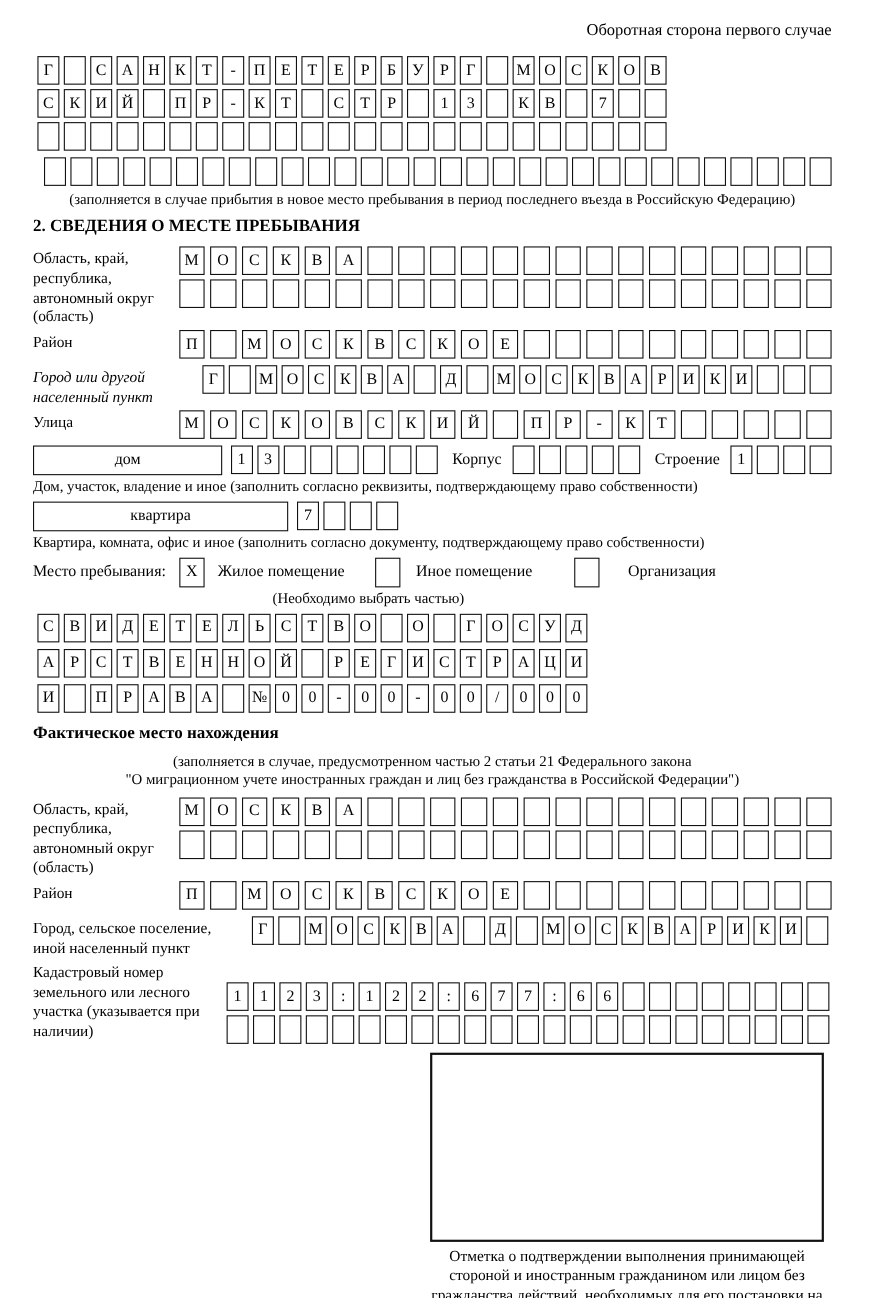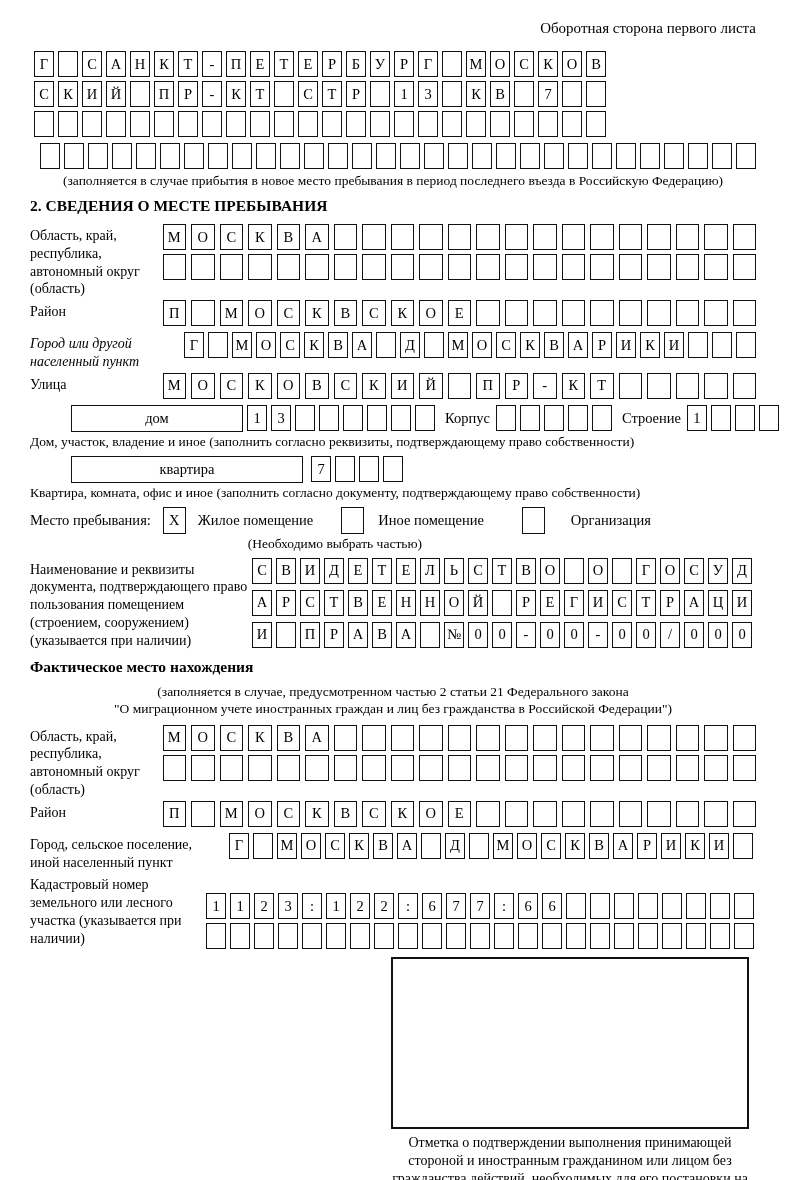--- a/index.html
+++ b/index.html
@@ -19,21 +19,21 @@
   }
   .cell.sm{width:20px;margin-left:4px;}
   .cell.md{width:23.5px;margin-left:5px;}
   
   .field{display:flex;margin-bottom:2px;}
   .flabel{flex:1;font-size:14px;line-height:1.27;padding-top:3px;}
   .fcells{flex:none;}
   .note-c{text-align:center;font-size:13.5px;margin:1px 0 8px;}
   .title-c{text-align:left;font-size:15.5px;font-weight:bold;margin:2px 0 9px;}
   
-  .dom-row{display:flex;align-items:center;justify-content:space-between;margin-bottom:2px;margin-left:41px;}
+  .dom-row{display:flex;align-items:center;justify-content:space-between;margin-bottom:2px;}
   .wide-box{box-sizing:border-box;border:1.8px solid #111;height:27px;display:flex;align-items:center;justify-content:center;font-size:14.5px;flex:none;}
   .dom-box{width:172px;}
   .kv-box{width:232px;}
   .inline-cells{display:flex;flex:none;}
   .mini-label{font-size:14.5px;flex:none;margin-left:10px;margin-right:2px;}
   .caption{font-size:13.5px;margin:1px 0 6px;}
   
   .chk-row{display:flex;align-items:center;margin:4px 0 2px;}
   .chk-label{font-size:14.5px;}
   .chk-box{box-sizing:border-box;border:1.8px solid #111;width:23px;height:27px;display:inline-flex;align-items:center;justify-content:center;font-size:14.5px;flex:none;}
@@ -44,21 +44,21 @@
   .stamp-cap{font-size:14px;line-height:1.27;text-align:center;margin-top:5px;}
   .doc-field{margin-top:4px;margin-bottom:2px;}
   .fact-note{text-align:center;font-size:13.5px;line-height:1.3;}
   .fact-notes{margin-bottom:7px;}
 </style>
 </head>
 <body>
 
 <div class="page">
 
-  <div class="hdr-note">Оборотная сторона первого листа</div>
+  <div class="hdr-note">Оборотная сторона первого случае</div>
 
   <div class="field">
     <div class="fcells">
       <div class="grid-row">
           <div class="cell sm">Г</div>
           <div class="cell sm"></div>
           <div class="cell sm">С</div>
           <div class="cell sm">А</div>
           <div class="cell sm">Н</div>
           <div class="cell sm">К</div>
@@ -359,21 +359,20 @@
     <span class="chk-box" style="margin-left:12px;">X</span>
     <span class="chk-label" style="margin-left:12px;">Жилое помещение</span>
     <span class="chk-box" style="margin-left:28px;"></span>
     <span class="chk-label" style="margin-left:14px;">Иное помещение</span>
     <span class="chk-box" style="margin-left:38px;"></span>
     <span class="chk-label" style="margin-left:26px;">Организация</span>
   </div>
   <div class="sub-note">(Необходимо выбрать частью)</div>
 
   <div class="field doc-field">
-    <div class="flabel" style="max-width:218px;">Наименование и реквизиты документа, подтверждающего право пользования помещением (строением, сооружением) (указывается при наличии)</div>
     <div class="fcells">
       <div class="grid-row" style="margin-bottom:6px;">
           <div class="cell sm">С</div>
           <div class="cell sm">В</div>
           <div class="cell sm">И</div>
           <div class="cell sm">Д</div>
           <div class="cell sm">Е</div>
           <div class="cell sm">Т</div>
           <div class="cell sm">Е</div>
           <div class="cell sm">Л</div>

